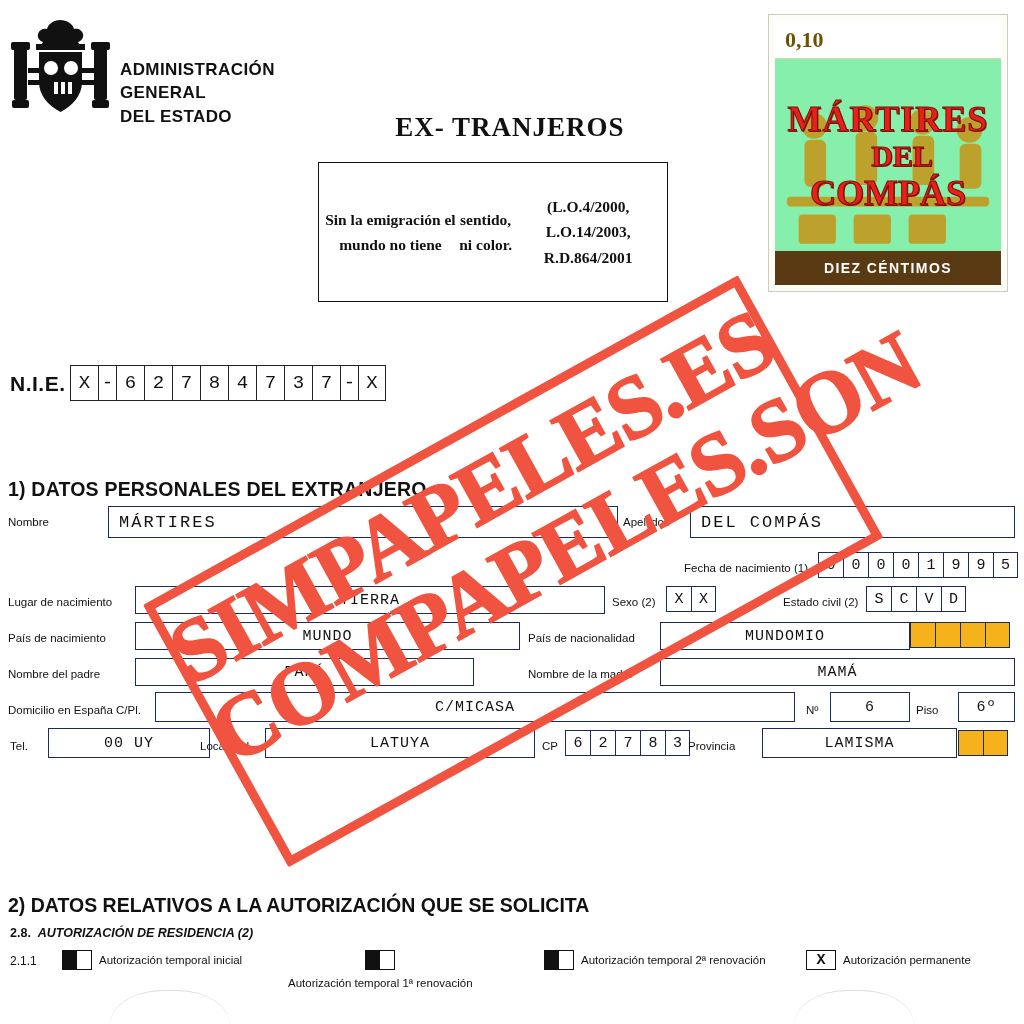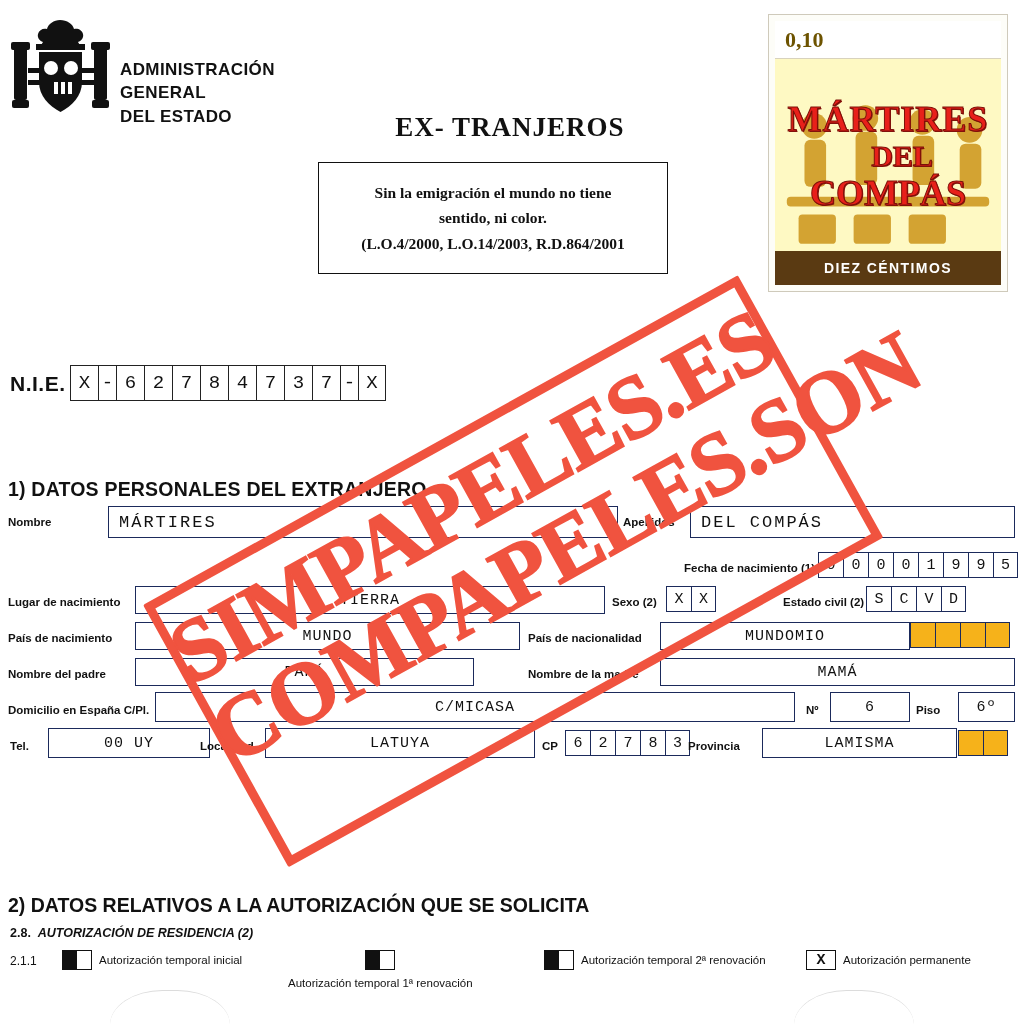--- a/index.html
+++ b/index.html
@@ -26,38 +26,38 @@
   }
 
   .form-title {
     position:absolute; left:300px; top:112px; width:420px;
     text-align:center;
     font-family:"Liberation Serif", serif;
     font-weight:bold; font-size:27px; letter-spacing:1px;
   }
 
   .legal-box {
-    position:absolute; left:318px; top:162px; width:350px; height:112px;
+    position:absolute; left:318px; top:162px; width:350px; height:140px;
     border:1.5px solid #111;
-    display:flex; flex-direction:column; justify-content:center; align-items:center;
+    display:flex; justify-content:center; align-items:center;
     font-family:"Liberation Serif", serif;
     font-size:15.5px; font-weight:bold; line-height:1.62;
     text-align:center; padding:4px 6px;
   }
 
   
   .stamp {
     position:absolute; left:768px; top:14px; width:240px; height:278px;
     background:#fdfdf8;
     border:1px solid #cfcabb;
     padding:6px;
   }
   .stamp-inner {
     width:100%; height:100%;
-    background:#fef9c3;
+    background:#86efac;
     position:relative;
     overflow:hidden;
   }
   .stamp-top {
     height:38px; background:#fff;
     border-bottom:1px solid #d8d2bd;
     display:flex; align-items:center; justify-content:flex-start;
     padding-left:10px;
   }
   .stamp-value {
@@ -112,21 +112,20 @@
   
   .sec1-title {
     position:absolute; left:8px; top:478px;
     font-weight:bold; font-size:19.5px; letter-spacing:.2px;
   }
 
   .field-label {
     position:absolute;
     font-size:11.5px;
     color:#111;
-    font-weight:bold;
   }
   .box {
     position:absolute;
     border:1.5px solid #1b2a5b;
     background:#fff;
     display:flex; align-items:center;
     font-family:"Liberation Mono", monospace;
     font-size:17px;
     letter-spacing:2px;
     padding-left:10px;

